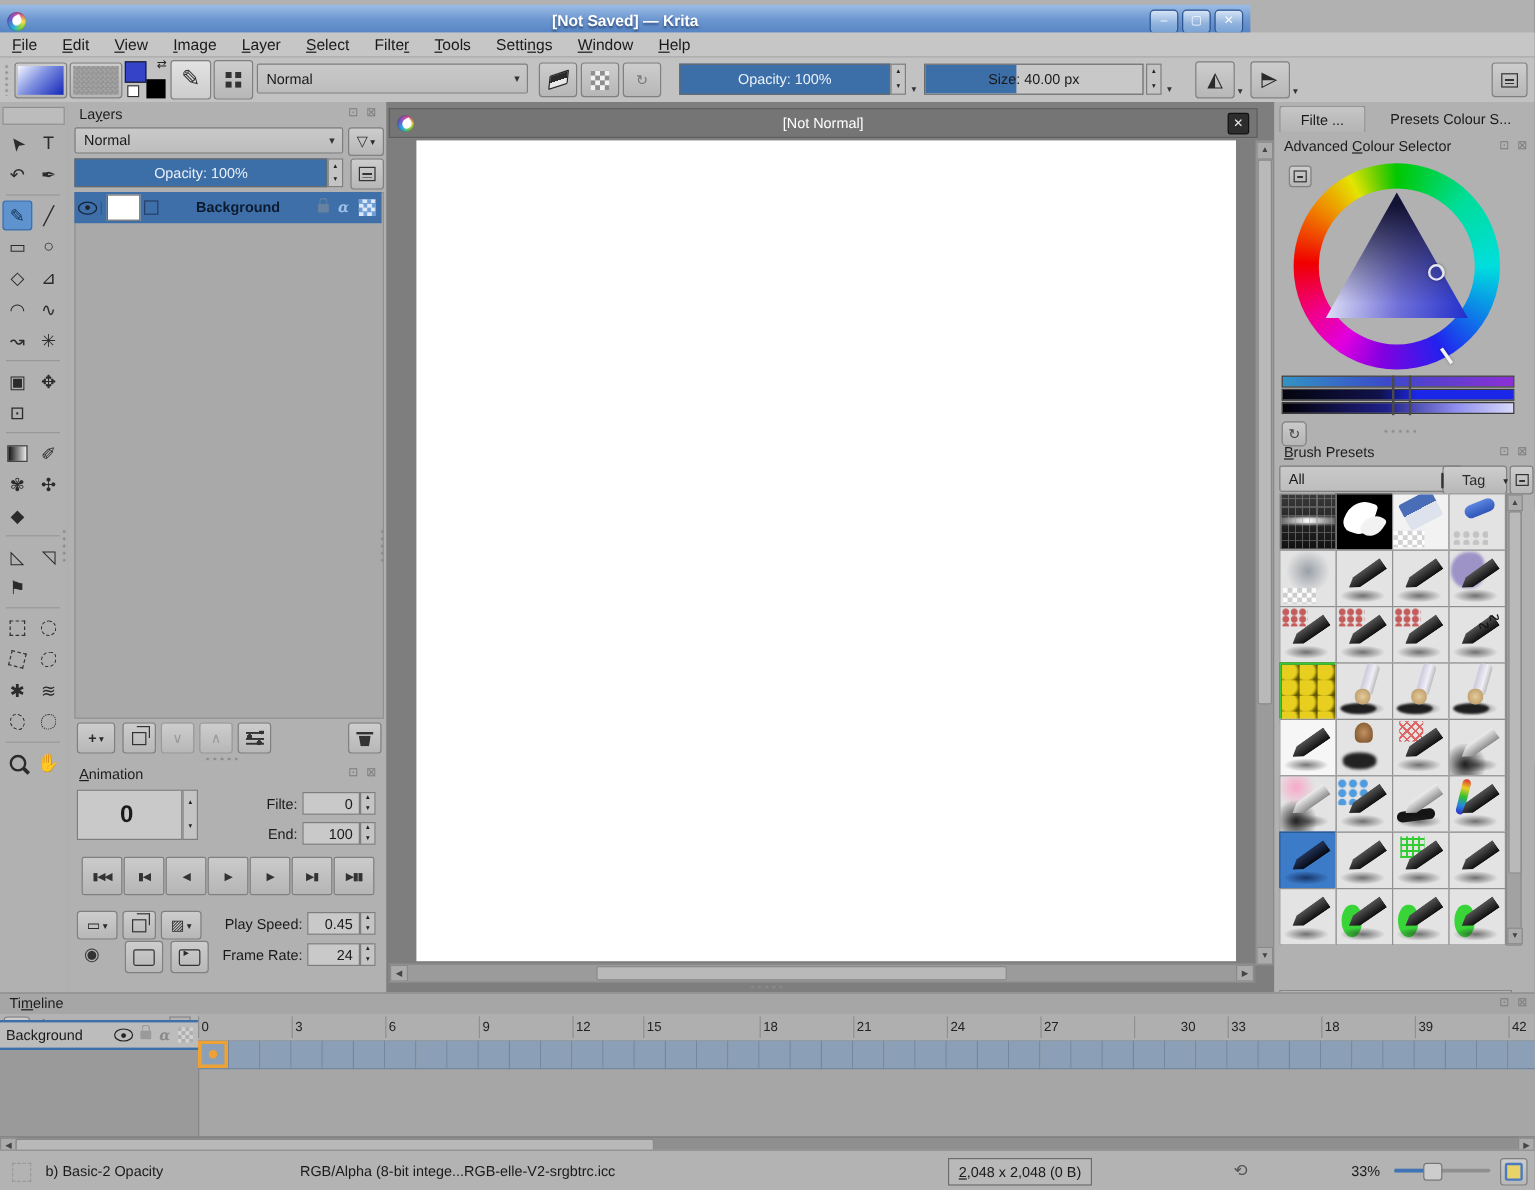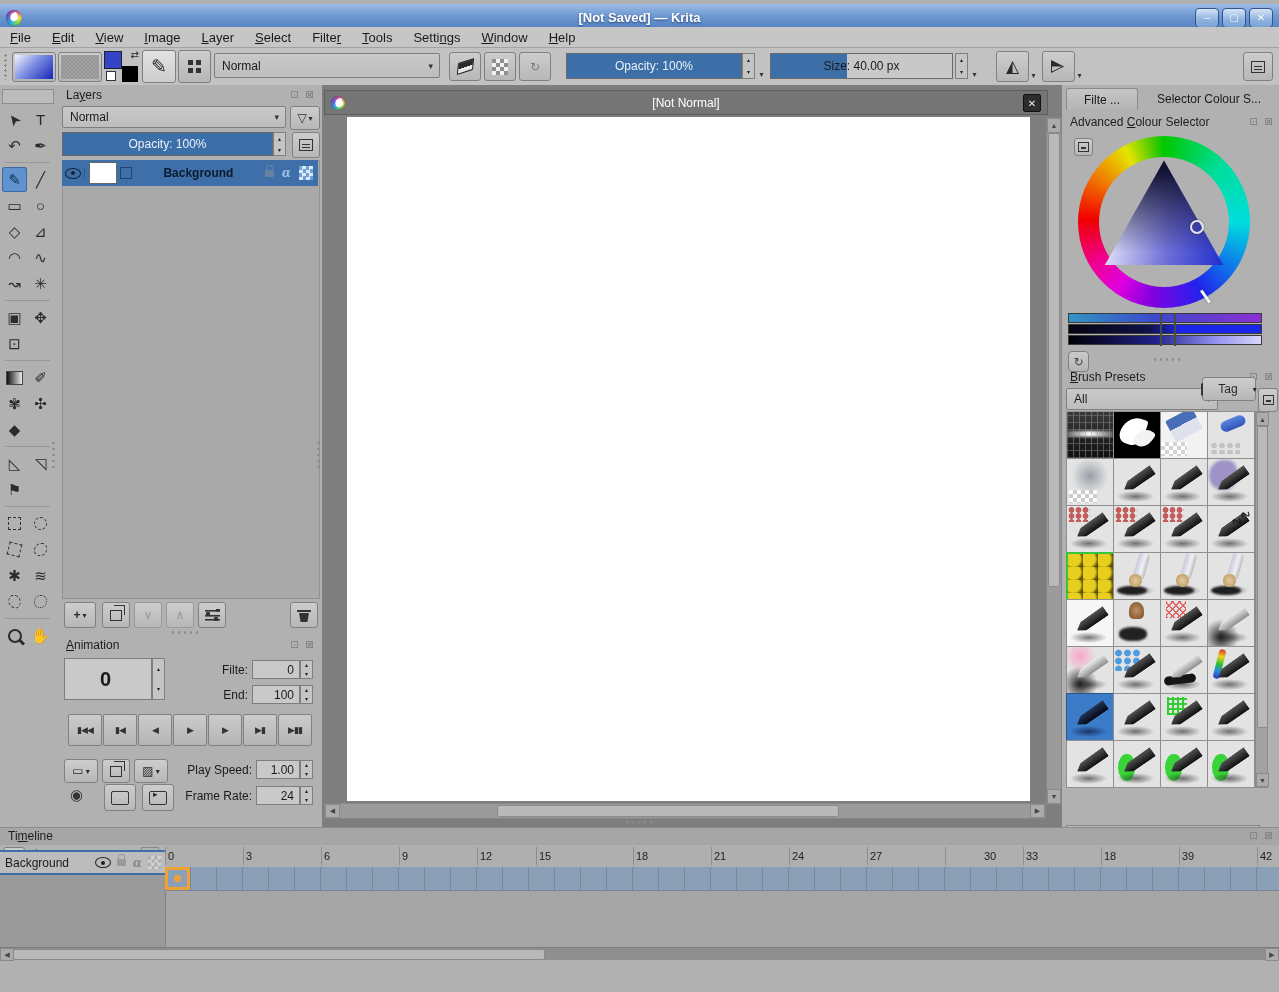--- a/index.html
+++ b/index.html
@@ -2,21 +2,21 @@
 <html><head>
 <meta charset="utf-8">
 <style>
   html,body{margin:0;padding:0;background:#6e6e6e}
   #scene{position:relative;width:1279px;height:992px;background:#b1b1b1;
     font-family:"Liberation Sans","DejaVu Sans",sans-serif;font-size:12px;color:#1a1a1a;
     overflow:hidden;user-select:none}
   u{text-decoration:underline}
 
   
-  #titlebar{position:absolute;left:0;top:4px;width:1279px;height:27px;
+  #titlebar{position:absolute;left:0;top:4px;width:1042px;height:27px;
     background:linear-gradient(180deg,#9cbde6 0%,#6d97d0 45%,#4f7fc0 100%);
     border-bottom:1px solid #3c5c8c;display:flex;align-items:center}
   .krita-logo{position:relative;width:16px;height:16px;border-radius:50%;
     background:conic-gradient(from 210deg,#2bb3e6,#6a5acd 80deg,#e0529c 170deg,#f5e04a 240deg,#7bd84f 300deg,#2bb3e6);
     box-shadow:inset 0 0 2px rgba(0,0,0,.6)}
   .krita-logo:after{content:"";position:absolute;left:4px;top:3px;width:8px;height:8px;
     background:#fff;border-radius:70% 10% 60% 50%;transform:rotate(-25deg)}
   #win-title{position:absolute;left:0;right:0;text-align:center;color:#fff;font-weight:bold;
     font-size:13px;text-shadow:0 1px 2px rgba(20,40,80,.7);pointer-events:none}
   .winbtns{position:absolute;right:6px;top:4px;display:flex}
@@ -575,21 +575,21 @@
     </div>
     <div class="tbtn" style="left:46px;top:125px;width:26px;height:22px">
       <span class="i-dup"></span>
     </div>
     <div class="tbtn" style="left:78px;top:125px;width:32px;height:22px;gap:2px">
       <span>▨</span>
       <span style="font-size:8px">▾</span>
     </div>
     <div class="lbl" style="left:116px;top:129px;width:80px">Play Speed:</div>
     <div class="field" style="left:200px;top:126px;width:44px;height:19px">
-      <span>1.00</span>
+      <span>0.45</span>
     </div>
     <div class="spinbox" style="left:244px;top:126px;height:19px">
         <span>▴</span>
         <span>▾</span>
       </div>
     <div style="position:absolute;left:14px;top:152px;font-size:15px;color:#333">◉</div>
     <div class="tbtn" style="left:48px;top:150px;width:30px;height:25px">
       <span class="i-film"></span>
     </div>
     <div class="tbtn" style="left:86px;top:150px;width:30px;height:25px">
@@ -625,21 +625,21 @@
       <div class="sb-arrow" style="right:0;top:0;width:13px;height:12px">▶</div>
     </div>
     <div class="hgrip" style="left:302px;top:735px"></div>
   </div>
 
   <div id="right-panel">
     <div id="tab-tool">
       <span>Filte ...</span>
     </div>
     <div id="tab-acs">
-      <span>Selector Colour S...</span>
+      <span>Presets Colour S...</span>
     </div>
     <div class="dktitle" style="left:8px;top:30px">Advanced <u>C</u>olour Selector</div>
     <div class="dkbtns" style="right:4px;top:30px">
       <span class="dkb">⊡</span>
       <span class="dkb">⊠</span>
     </div>
     <div class="tbtn" style="left:12px;top:53px;width:17px;height:16px">
       <span class="i-list" style="width:11px;height:10px"></span>
     </div>
     <div id="wheel">
@@ -657,21 +657,21 @@
 
     <div class="dktitle" style="left:8px;top:285px"><u>B</u>rush Presets</div>
     <div class="dkbtns" style="right:4px;top:285px">
       <span class="dkb">⊡</span>
       <span class="dkb">⊠</span>
     </div>
     <div class="combo" style="left:4px;top:303px;width:152px;height:22px">
       <span>All</span>
       <span class="arr">▾</span>
     </div>
-    <div class="tbtn" style="left:140px;top:292px;width:52px;height:22px;gap:15px">
+    <div class="tbtn" style="left:140px;top:303px;width:52px;height:22px;gap:15px">
       <span style="width:7px;height:11px;border:1.4px solid #333;border-radius:1px"></span>
       <span>Ta<u>g</u></span>
       <span style="font-size:8px">▾</span>
     </div>
     <div class="tbtn" style="left:196px;top:303px;width:18px;height:22px">
       <span class="i-list" style="width:11px;height:10px"></span>
     </div>
     <div id="bp-grid">
         <div class="bp bp-grid"></div>
         <div class="bp bp-feather"></div>
@@ -891,14 +891,31 @@
         <div class="tcell"></div>
         <div class="tcell"></div>
       </div>
     <div id="tl-scroll">
       <div class="sb-arrow" style="left:0;top:0;width:12px;height:11px">◀</div>
       <div class="sb-thumb" style="left:13px;top:1px;width:530px;height:9px"></div>
       <div class="sb-arrow" style="right:0;top:0;width:12px;height:11px">▶</div>
     </div>
   </div>
 
+  <div id="statusbar">
+    <div style="position:absolute;left:10px;top:10px;width:14px;height:14px;border:1px dashed #9a9a9a"></div>
+    <div style="position:absolute;left:38px;top:10px">b) Basic-2 Opacity</div>
+    <div style="position:absolute;left:250px;top:10px">RGB/Alpha (8-bit intege...RGB-elle-V2-srgbtrc.icc</div>
+    <div id="status-sizebox">
+      <span><u>2</u>,048 x 2,048 (0 B)</span>
+    </div>
+    <div style="position:absolute;left:1028px;top:8px;font-size:14px;color:#555">⟲</div>
+    <div style="position:absolute;left:1126px;top:10px">33%</div>
+    <div style="position:absolute;left:1162px;top:15px;width:80px;height:3px;background:#8f8f8f;border-radius:2px">
+      <div style="position:absolute;left:0;top:0;width:30px;height:3px;background:#3f74b8"></div>
+      <div style="position:absolute;left:24px;top:-5px;width:14px;height:13px;background:#cdcdcd;border:1px solid #777;border-radius:3px"></div>
+    </div>
+    <div class="tbtn" style="left:1250px;top:6px;width:21px;height:21px;position:absolute">
+      <span style="width:11px;height:11px;border:2px solid #4a7ac0;background:#e8d26a;border-radius:2px"></span>
+    </div>
+  </div>
 
 </div>
 
 </body></html>

